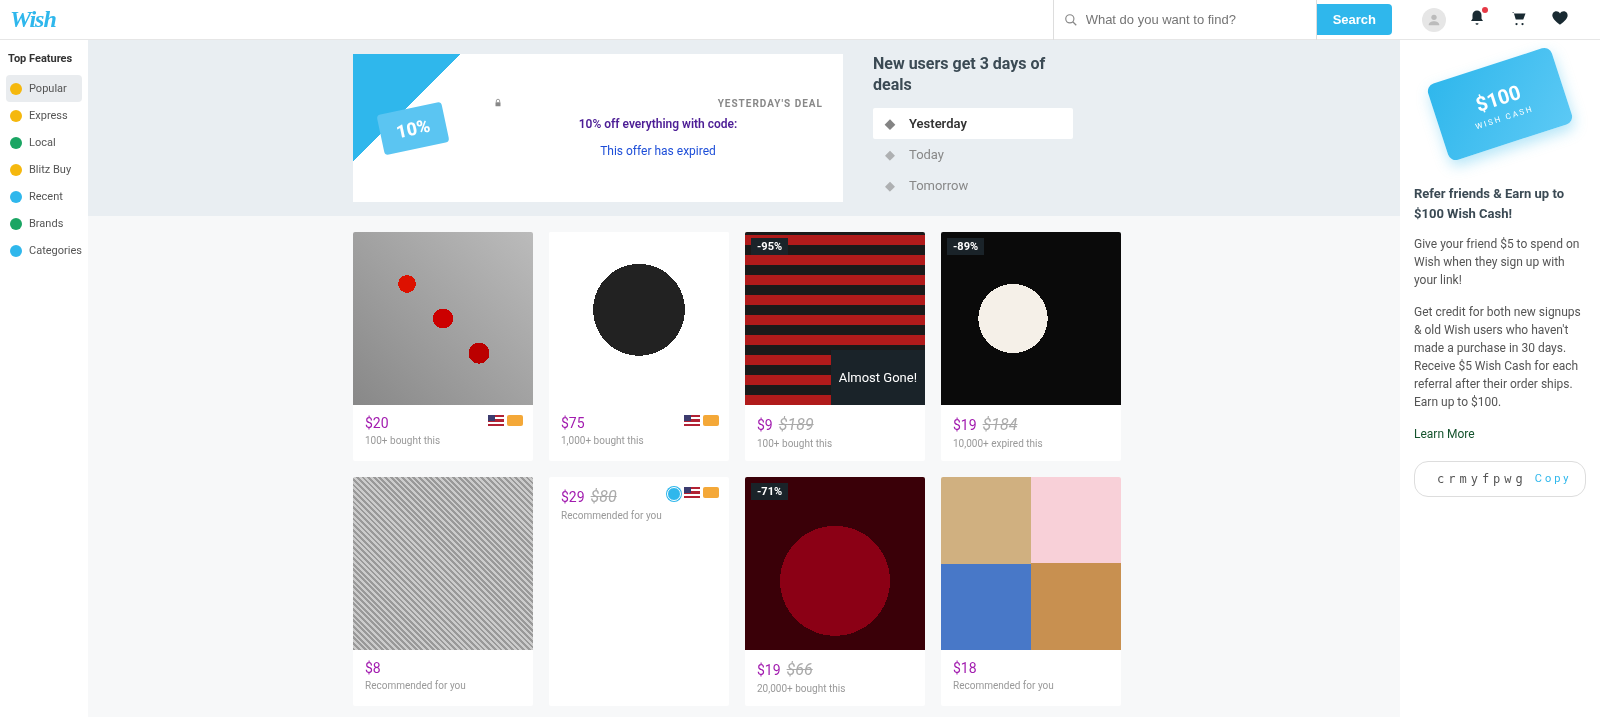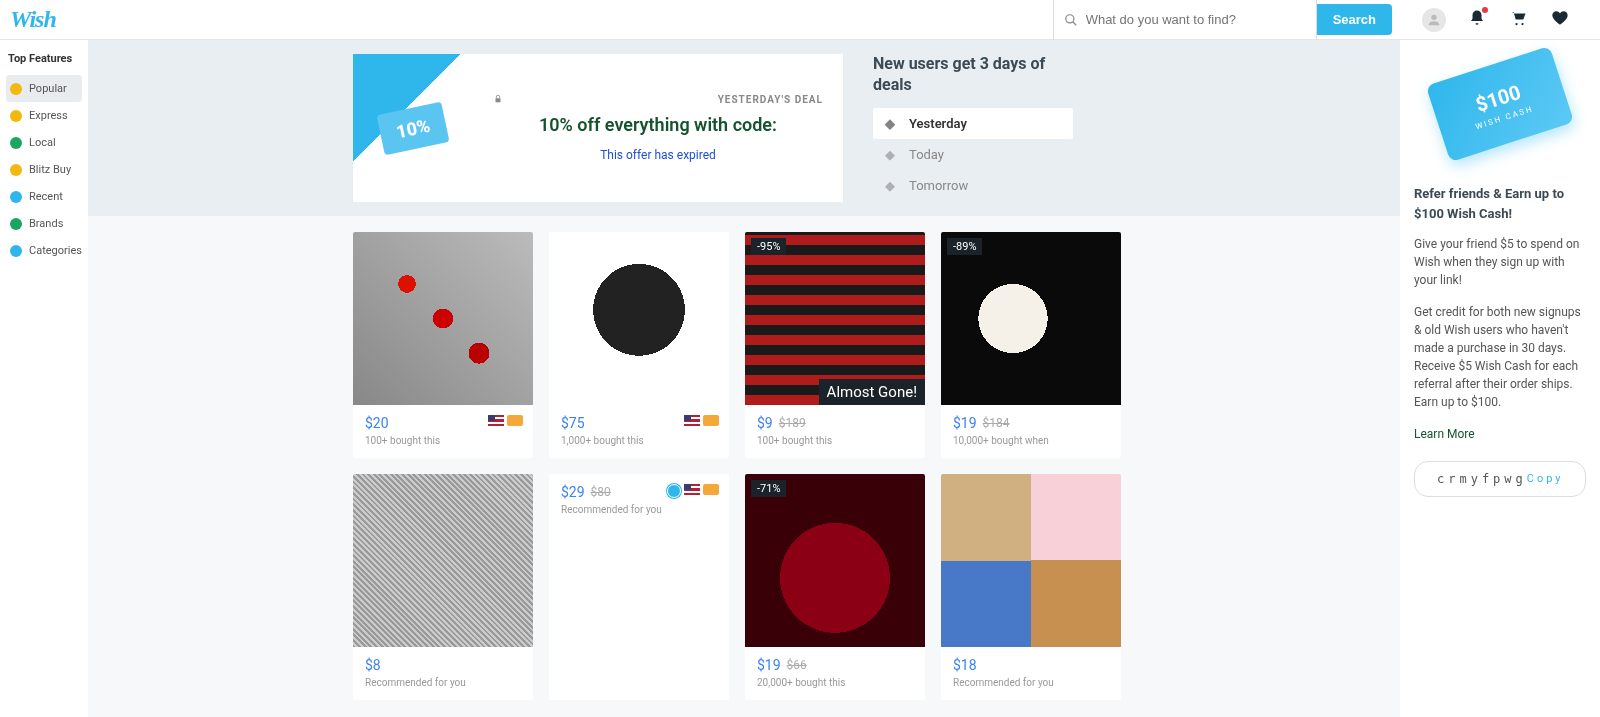--- a/index.html
+++ b/index.html
@@ -25,55 +25,55 @@
 .sb-icon { width: 12px; height: 12px; border-radius: 50%; display: inline-block; flex-shrink: 0; }
 
 .main { flex: 1; background: #f7f8f9; min-height: 680px; }
 
 .promo-row { display: flex; gap: 30px; padding: 14px 0 14px 265px; background: #e9eef2; align-items: flex-start; }
 .deal-card { width: 490px; height: 148px; background: #fff; display: flex; align-items: center; overflow: hidden; }
 .deal-ticket-wrap { width: 120px; height: 100%; background: linear-gradient(135deg, #2fb7ec 40%, transparent 40%); display: flex; align-items: center; justify-content: center; }
 .deal-ticket { background: #5bc5f2; color: #fff; font-weight: 800; font-size: 18px; padding: 10px 16px; transform: rotate(-12deg); border-radius: 4px; position: relative; }
 .deal-content { flex: 1; text-align: center; padding: 0 20px; }
 .deal-eyebrow { font-size: 10px; font-weight: 700; letter-spacing: 1px; color: #888; display: flex; align-items: center; justify-content: space-between; gap: 6px; margin-bottom: 8px; }
-.deal-title { font-size: 18px; font-weight: 600; color: #14532d; line-height: 1.3; margin-bottom: 12px; }
+.deal-title { font-size: 12px; font-weight: 600; color: #4c1d95; line-height: 1.3; margin-bottom: 12px; }
 .deal-expired { font-size: 12px; color: #1d4ed8; }
 
 .deals-side { width: 200px; }
 .deals-heading { font-size: 16px; font-weight: 700; color: #3b4a54; margin-bottom: 12px; line-height: 1.3; }
 .deal-tab { display: flex; align-items: center; gap: 10px; padding: 8px 12px; font-size: 13px; color: #888; cursor: pointer; }
 .deal-tab.active { background: #fff; color: #333; font-weight: 600; border-radius: 2px; }
 .deal-tab-icon { width: 14px; height: 14px; opacity: 0.6; }
 
 .products { padding: 16px 0 16px 265px; display: grid; grid-template-columns: repeat(4, 180px); gap: 16px; }
 .product { background: #fff; border-radius: 2px; overflow: hidden; cursor: pointer; position: relative; }
 .p-img { width: 100%; height: 173px; background: #ddd; position: relative; }
 .p-info { padding: 10px 12px 12px; }
 .p-price-row { display: flex; align-items: center; gap: 6px; margin-bottom: 4px; }
-.p-price { font-size: 14px; color: #3b82f6; }
-.p-orig { font-size: 12px; color: #aaa; text-decoration: line-through; }
+.p-price { font-size: 14px; color: #a21caf; }
+.p-orig { font-size: 16px; color: #aaa; text-decoration: line-through; font-style: italic; }
 .p-meta { font-size: 10px; color: #999; }
 .p-flags { position: absolute; right: 10px; top: 10px; display: flex; gap: 3px; }
 .flag { width: 16px; height: 11px; background: linear-gradient(#b22234 20%, #fff 20%, #fff 40%, #b22234 40%, #b22234 60%, #fff 60%, #fff 80%, #b22234 80%); position: relative; }
 .flag::before { content: ''; position: absolute; top: 0; left: 0; width: 7px; height: 6px; background: #3c3b6e; }
 .truck-ico { width: 16px; height: 11px; background: #f4a838; border-radius: 2px; }
 .verified-ico { width: 14px; height: 14px; border-radius: 50%; background: #2fb7ec; border: 1px solid #fff; box-shadow: 0 0 0 1px #2fb7ec; }
 
-.badge-tl { position: absolute; top: 6px; left: 6px; background: #1a2329; color: #fff; font-size: 11px; padding: 2px 6px; font-weight: 400; }
-.badge-br { position: absolute; bottom: 0; right: 0; background: #1a2329; color: #fff; font-size: 15px; padding: 4px 8px; }
+.badge-tl { position: absolute; top: 6px; left: 6px; background: #1a2329; color: #fff; font-size: 11px; padding: 2px 6px; font-weight: 700; }
+.badge-br { position: absolute; bottom: 0; right: 0; background: #1a2329; color: #fff; font-size: 13px; padding: 20px 8px; }
 .badge-green { position: absolute; bottom: 0; right: 0; background: #1aa563; color: #fff; font-size: 11px; padding: 4px 8px; }
 
 .refer-panel { width: 200px; padding: 14px; font-size: 12px; color: #555; line-height: 1.5; flex-shrink: 0; }
 .refer-card { width: 130px; height: 80px; background: linear-gradient(135deg, #2fb7ec, #5cc9f5); border-radius: 8px; transform: rotate(-18deg); margin: 10px auto 40px; display: flex; flex-direction: column; align-items: center; justify-content: center; color: #fff; box-shadow: 0 6px 14px rgba(47,183,236,0.35); }
 .refer-amount { font-size: 20px; font-weight: 700; }
 .refer-sub { font-size: 8px; letter-spacing: 2px; }
 .refer-title { font-weight: 700; color: #3b4a54; font-size: 13px; margin-bottom: 12px; }
 .refer-p { margin-bottom: 14px; }
 .learn-more { color: #14532d; cursor: pointer; margin-bottom: 18px; display: block; }
-.code-box { border: 1px solid #ddd; border-radius: 14px; display: flex; align-items: center; padding: 8px 22px; }
+.code-box { border: 1px solid #ddd; border-radius: 14px; display: flex; align-items: center; padding: 8px 22px; gap: 8px; }
 .code-val { letter-spacing: 4px; font-family: monospace; font-size: 12px; color: #555; flex: 1; }
 .code-copy { color: #2fb7ec; letter-spacing: 3px; font-size: 11px; cursor: pointer; }
 
 
 .img-knives { background: radial-gradient(circle at 30% 30%, #d10 5%, transparent 5%), radial-gradient(circle at 50% 50%, #c00 8%, transparent 8%), radial-gradient(circle at 70% 70%, #b00 6%, transparent 6%), linear-gradient(45deg, #888, #bbb); }
 .img-gun { background: radial-gradient(circle at 50% 45%, #222 35%, #fff 35%); }
 .img-plaid { background: repeating-linear-gradient(0deg, #b01b1b 0 10px, #1a1a1a 10px 20px), repeating-linear-gradient(90deg, #b01b1b88 0 10px, transparent 10px 20px); }
 .img-hoodie { background: radial-gradient(circle at 40% 50%, #f5f0e8 25%, #0a0a0a 25%); }
 .img-vneck { background: repeating-linear-gradient(45deg, #999 0 2px, #ccc 2px 4px); }
 .img-perfume { background: linear-gradient(90deg, #e8dfa8 45%, #b8860b 45%, #b8860b 80%, #2a1f0f 80%); }
@@ -239,21 +239,21 @@
         </div>
         <div class="product">
           <div class="p-img img-hoodie">
             <div class="badge-tl">-89%</div>
           </div>
           <div class="p-info" style="position:relative">
             <div class="p-price-row">
               <span class="p-price">$19</span>
               <span class="p-orig">$184</span>
             </div>
-            <div class="p-meta">10,000+ bought when</div>
+            <div class="p-meta">10,000+ expired this</div>
           </div>
         </div>
         <div class="product">
           <div class="p-img img-vneck"></div>
           <div class="p-info" style="position:relative">
             <div class="p-price-row">
               <span class="p-price">$8</span>
             </div>
             <div class="p-meta">Recommended for you</div>
           </div>

